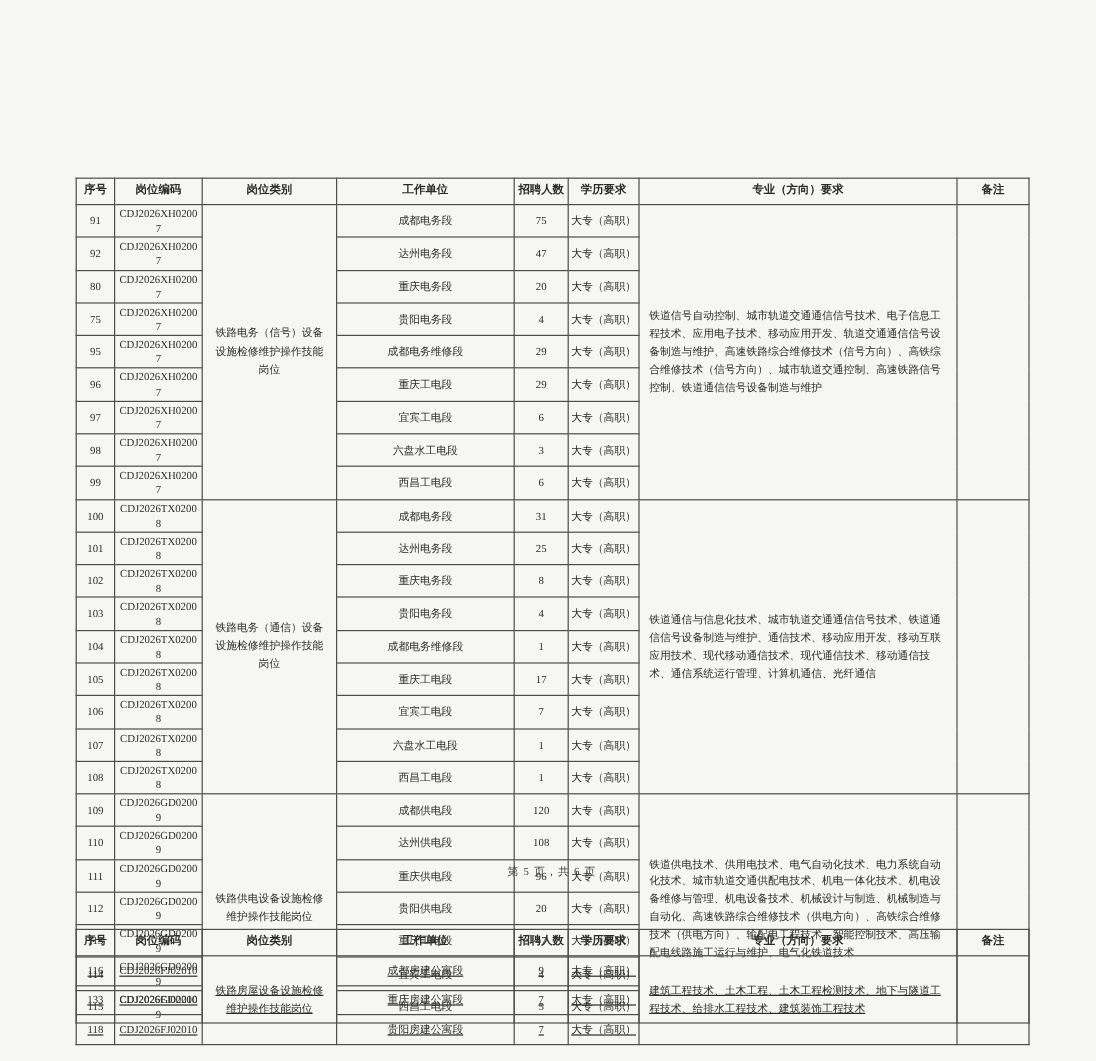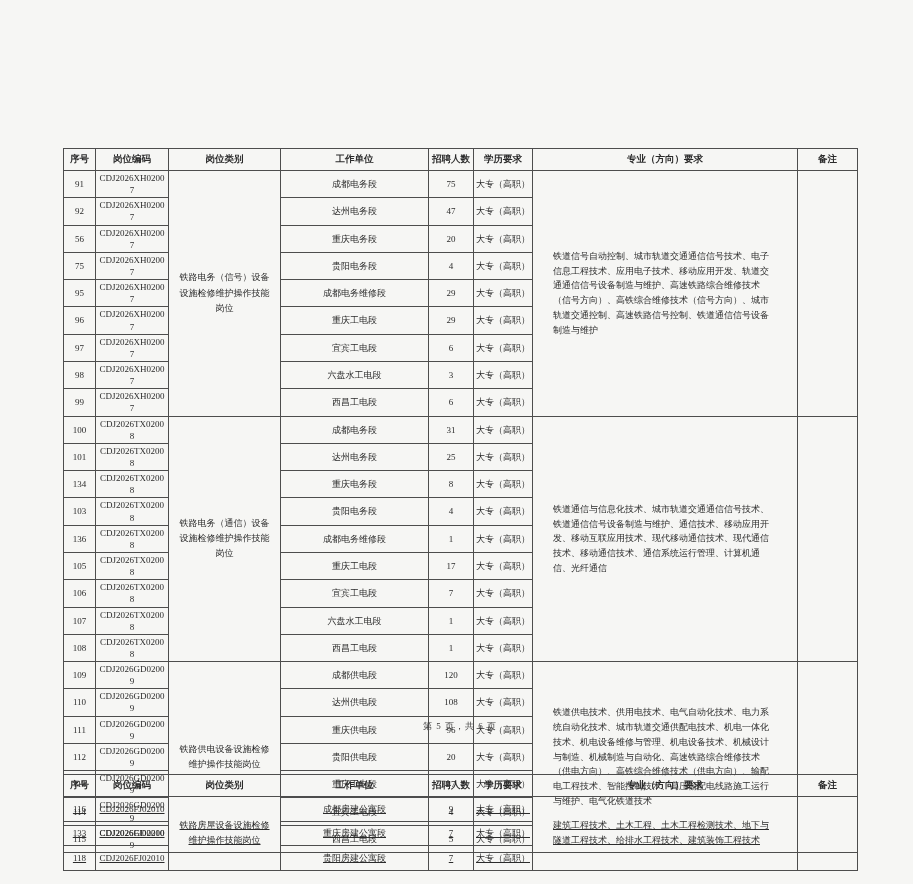--- a/index.html
+++ b/index.html
@@ -31,21 +31,21 @@
     padding:1px 2px;
     overflow:hidden;
     word-break:break-all;
   }
   th{font-weight:bold;height:19px;font-size:9.5px;}
   #table1 td{height:20.7px;}
   #table2 td{height:21.5px;text-decoration:underline;}
   td.cat-cell{padding:2px 10px;line-height:1.7;}
   td.major-cell{
     text-align:left;
-    padding:2px 20px;
+    padding:2px 8px;
     line-height:1.65;
     word-break:break-all;
   }
   td.remark-cell{}
   .footer{
     position:absolute;
     left:63px;width:794px;
     top:708px;
     text-align:center;
     font-size:9px;
@@ -93,21 +93,21 @@
           <td class="remark-cell" rowspan="9"></td>
         </tr>
         <tr>
           <td>92</td>
           <td>CDJ2026XH02007</td>
           <td>达州电务段</td>
           <td>47</td>
           <td>大专（高职）</td>
         </tr>
         <tr>
-          <td>56</td>
+          <td>80</td>
           <td>CDJ2026XH02007</td>
           <td>重庆电务段</td>
           <td>20</td>
           <td>大专（高职）</td>
         </tr>
         <tr>
           <td>75</td>
           <td>CDJ2026XH02007</td>
           <td>贵阳电务段</td>
           <td>4</td>
@@ -159,35 +159,35 @@
           <td class="remark-cell" rowspan="9"></td>
         </tr>
         <tr>
           <td>101</td>
           <td>CDJ2026TX02008</td>
           <td>达州电务段</td>
           <td>25</td>
           <td>大专（高职）</td>
         </tr>
         <tr>
-          <td>134</td>
+          <td>102</td>
           <td>CDJ2026TX02008</td>
           <td>重庆电务段</td>
           <td>8</td>
           <td>大专（高职）</td>
         </tr>
         <tr>
           <td>103</td>
           <td>CDJ2026TX02008</td>
           <td>贵阳电务段</td>
           <td>4</td>
           <td>大专（高职）</td>
         </tr>
         <tr>
-          <td>136</td>
+          <td>104</td>
           <td>CDJ2026TX02008</td>
           <td>成都电务维修段</td>
           <td>1</td>
           <td>大专（高职）</td>
         </tr>
         <tr>
           <td>105</td>
           <td>CDJ2026TX02008</td>
           <td>重庆工电段</td>
           <td>17</td>

